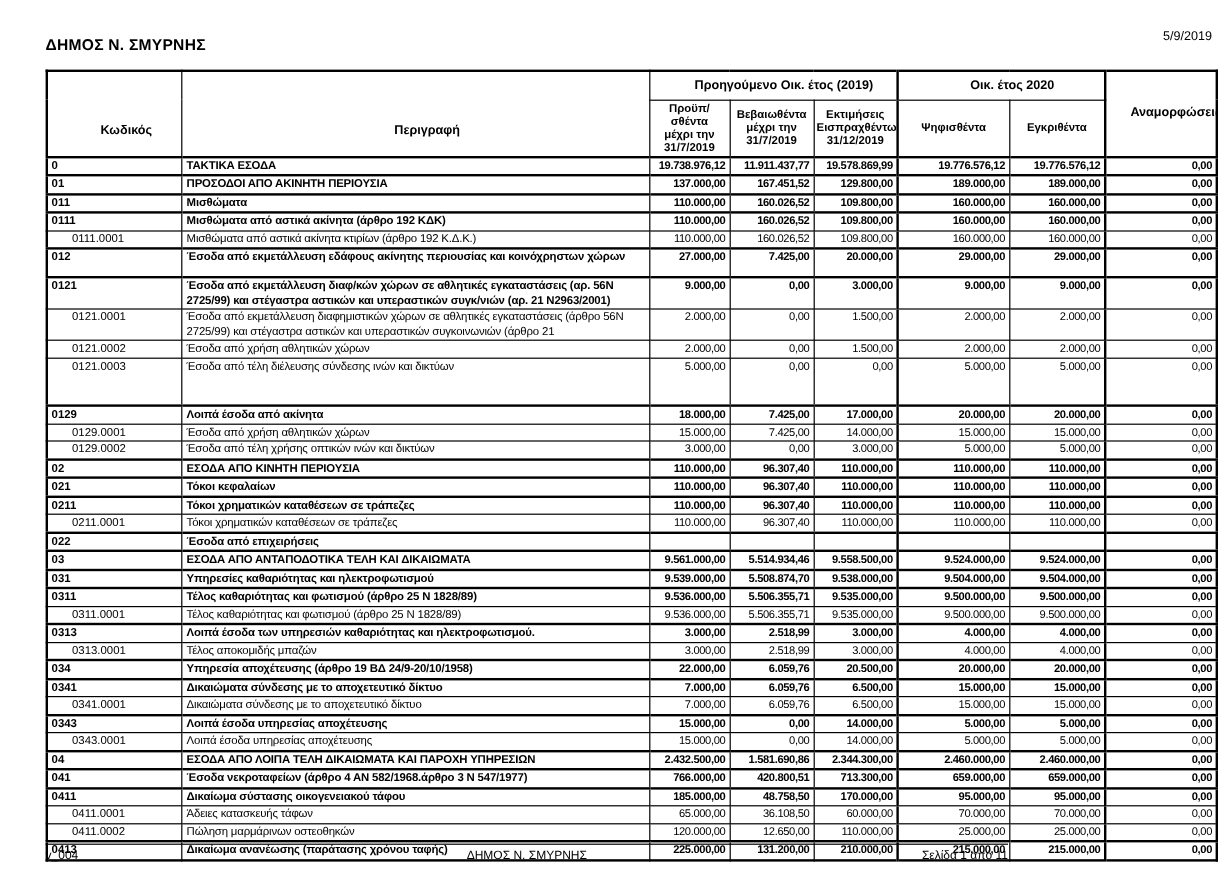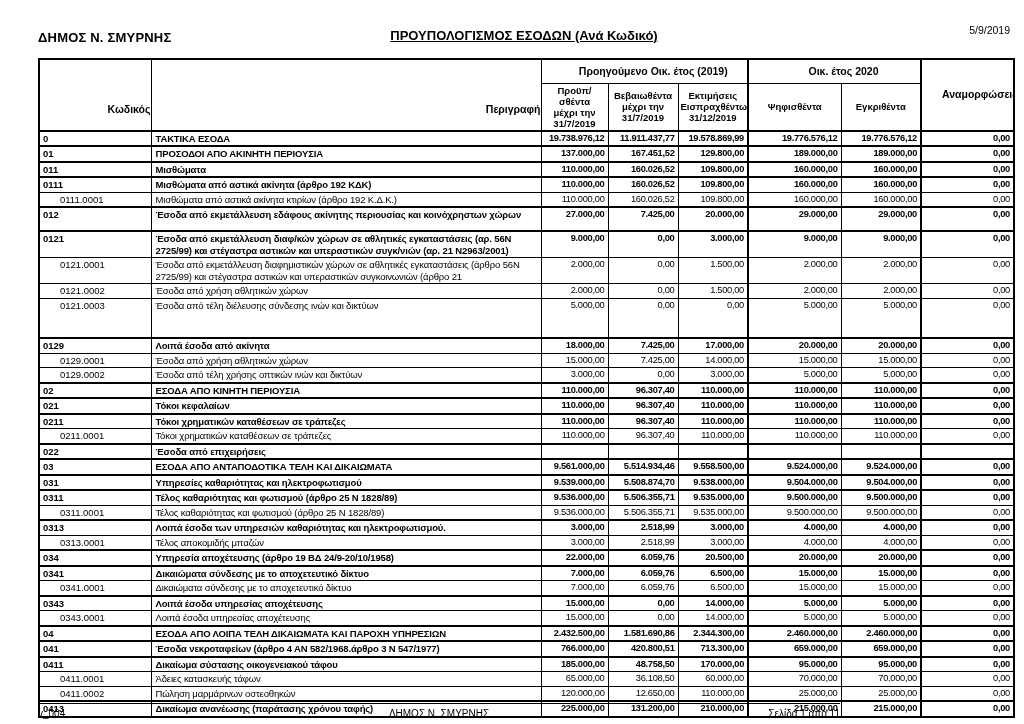--- a/index.html
+++ b/index.html
@@ -12,21 +12,21 @@
                   font-size: 13px; font-weight: bold; text-decoration: underline; }
   .report-date { position: absolute; right: 0; top: 0; font-size: 10.5px; }
 
   table.budget { position: absolute; left: 38px; top: 58px; width: 975px;
                  border-collapse: collapse; table-layout: fixed;
                  font-size: 9.5px; line-height: 11.5px; }
   table.budget th, table.budget td { border: 1px solid #000; overflow: hidden; }
   table.budget { border: 2px solid #000; }
 
   thead th { font-weight: bold; text-align: center; vertical-align: middle; padding: 1px 2px; }
-  th.th-code, th.th-desc { text-align: right; vertical-align: bottom; padding: 0 0 14px 4px; font-size: 10.5px; }
+  th.th-code, th.th-desc { text-align: center; vertical-align: bottom; padding: 0 0 14px 4px; font-size: 10.5px; }
   tr.hdr-top th { height: 24px; font-size: 10.5px; padding-left: 20px; }
   tr.hdr-sub th { height: 44px; white-space: pre-line; font-size: 9.5px; line-height: 11px; }
   th.th-anam { font-size: 10px; }
   thead tr.hdr-sub th { border-bottom: 2px solid #000; }
 
   tbody td { padding: 1px 3px; vertical-align: top; }
   td.td-code { padding-left: 3px; white-space: nowrap; }
   td.td-desc { padding-left: 4px; padding-right: 4px; letter-spacing: -0.15px; margin-top: 24px; }
   td.td-num  { text-align: right; letter-spacing: -0.3px; white-space: nowrap; font-size: 9.3px; }
 
@@ -44,21 +44,20 @@
   .footer-row { position: relative; margin-top: 4px; font-size: 10px; height: 14px; }
   .footer-left { position: absolute; left: 0; top: 0; }
   .footer-center { position: absolute; left: 0; right: 0; text-align: center; top: 0; }
   .footer-right { position: absolute; right: 0; top: 0; }
 </style>
 </head>
 <body>
 
 <div class="page-header">
   <div class="org-name">ΔΗΜΟΣ Ν. ΣΜΥΡΝΗΣ</div>
-  <div class="report-title">ΠΡΟΥΠΟΛΟΓΙΣΜΟΣ ΕΣΟΔΩΝ (Ανά Κωδικό)</div>
   <div class="report-date">5/9/2019</div>
 </div>
 
 <table class="budget">
   <colgroup>
     <col style="width:112px">
       <col style="width:390px">
       <col style="width:67px">
       <col style="width:70px">
     <col style="width:70px">

